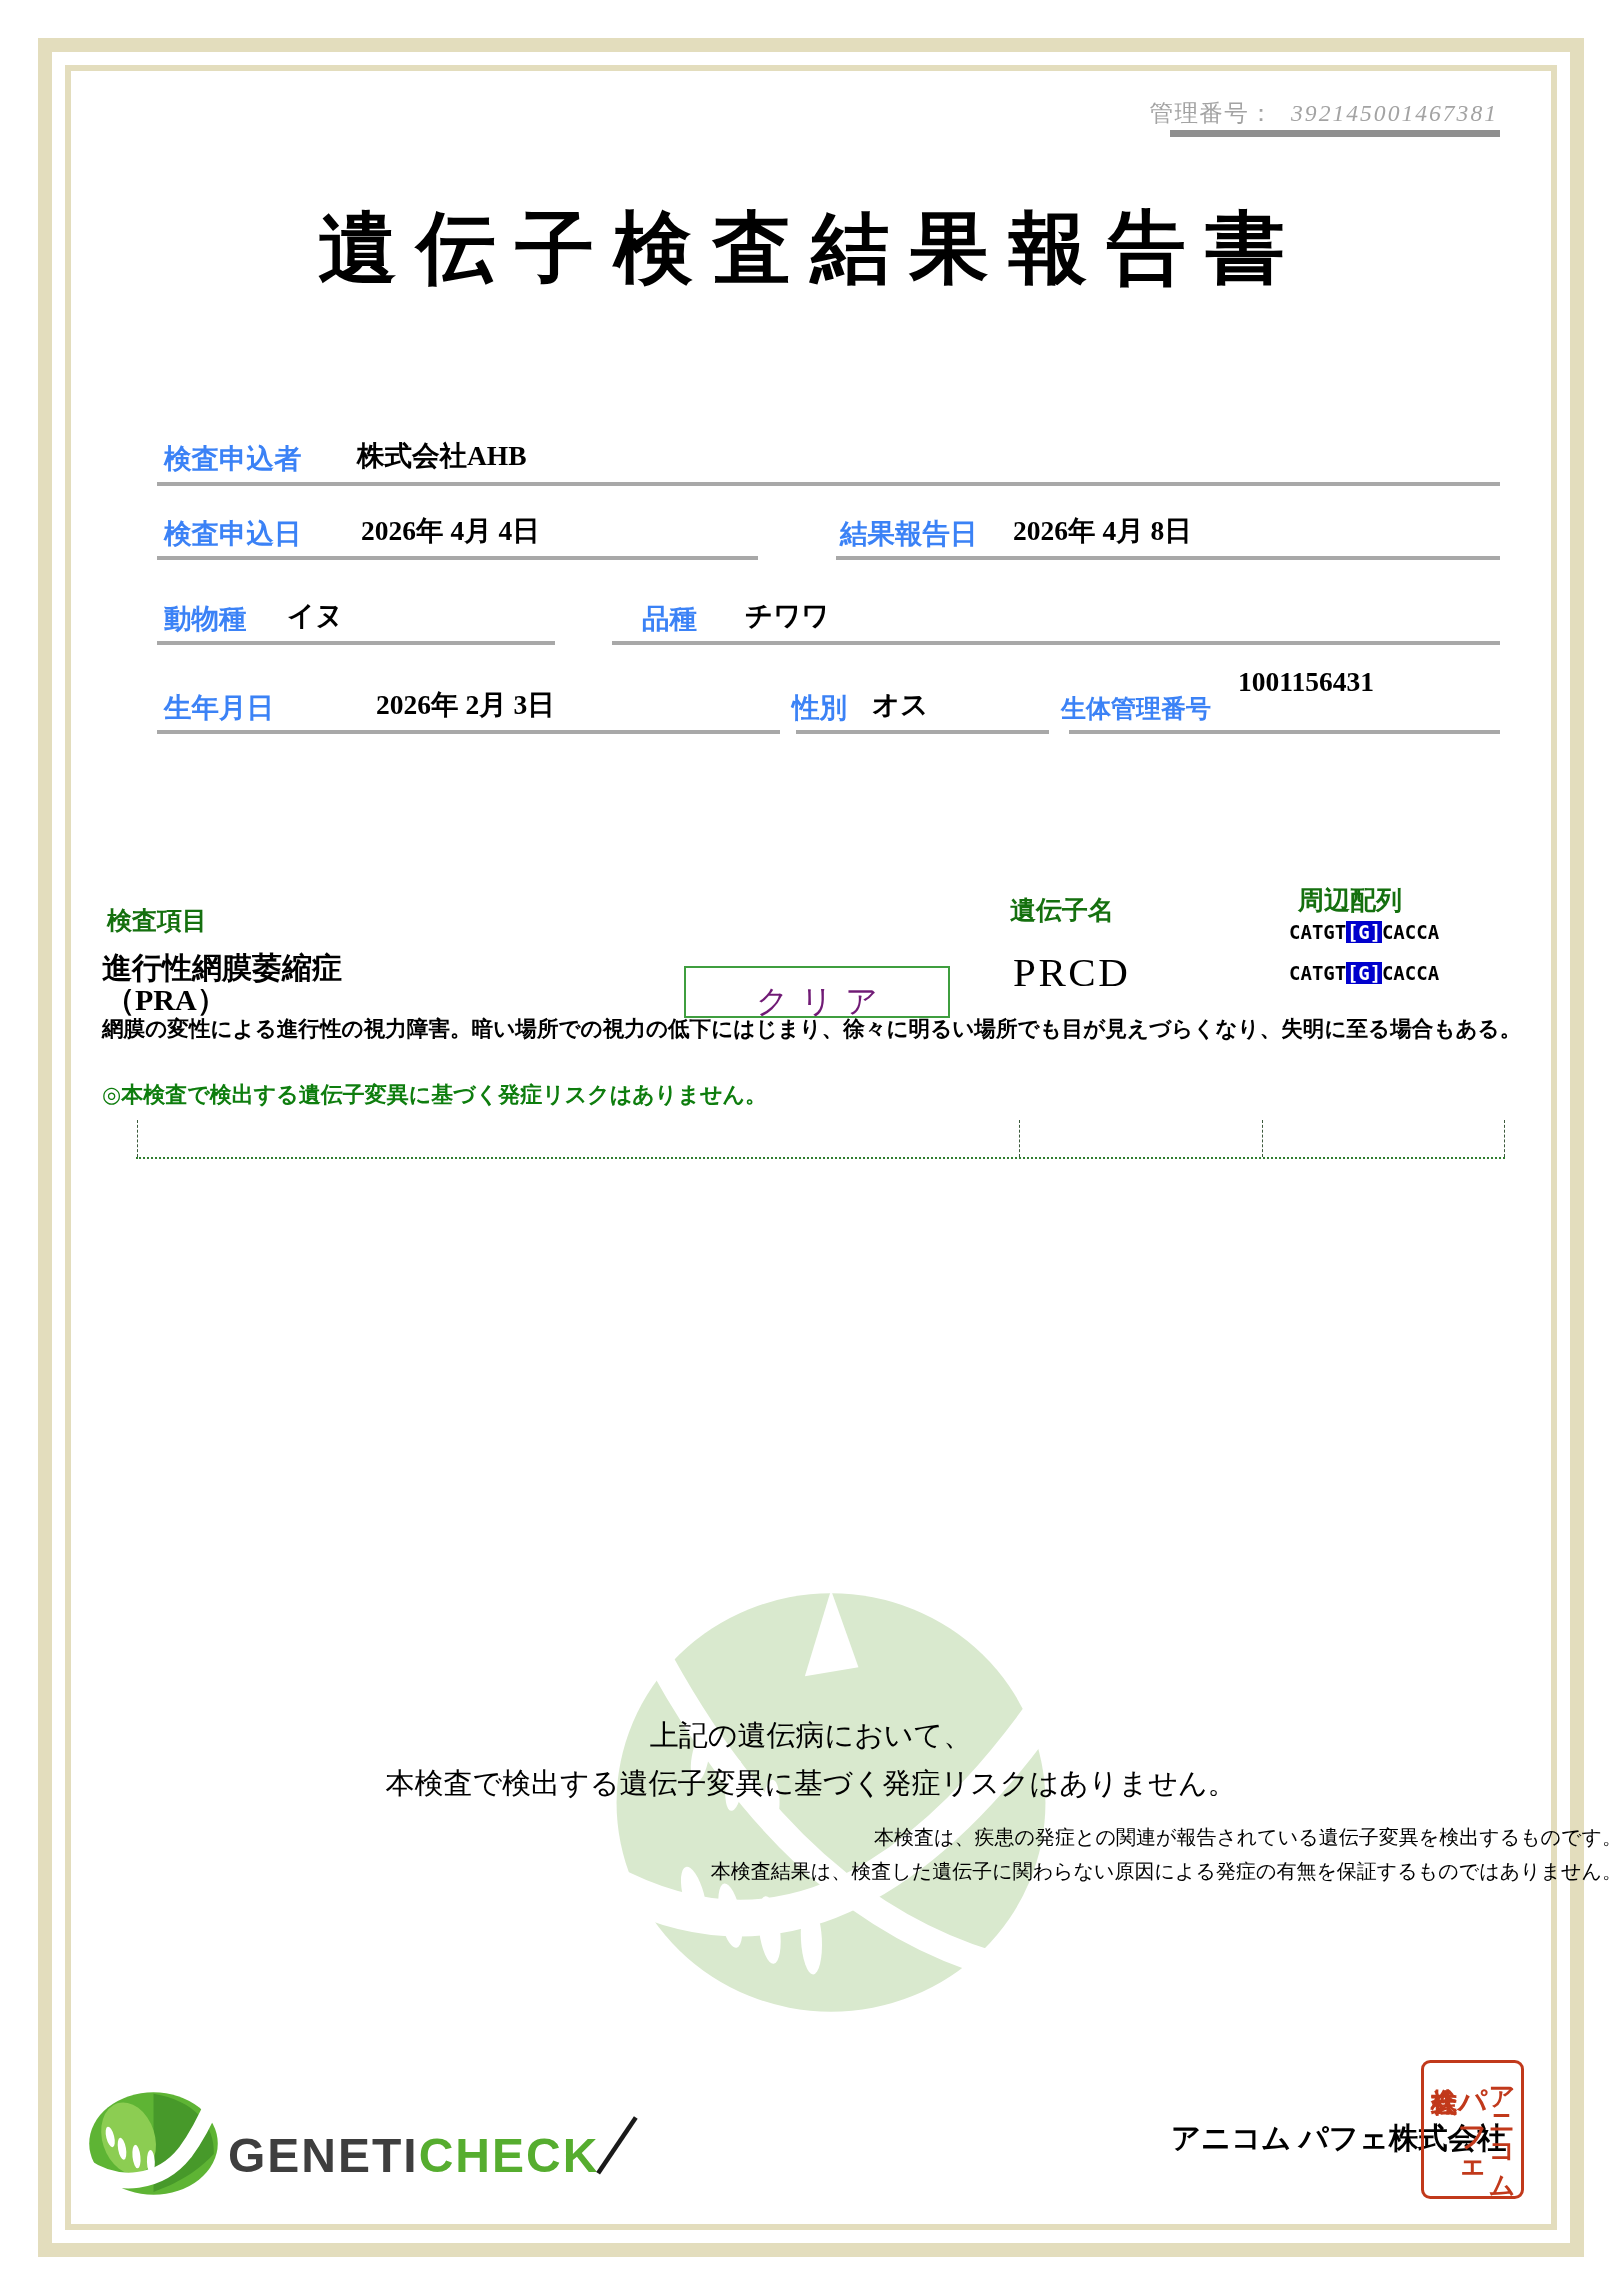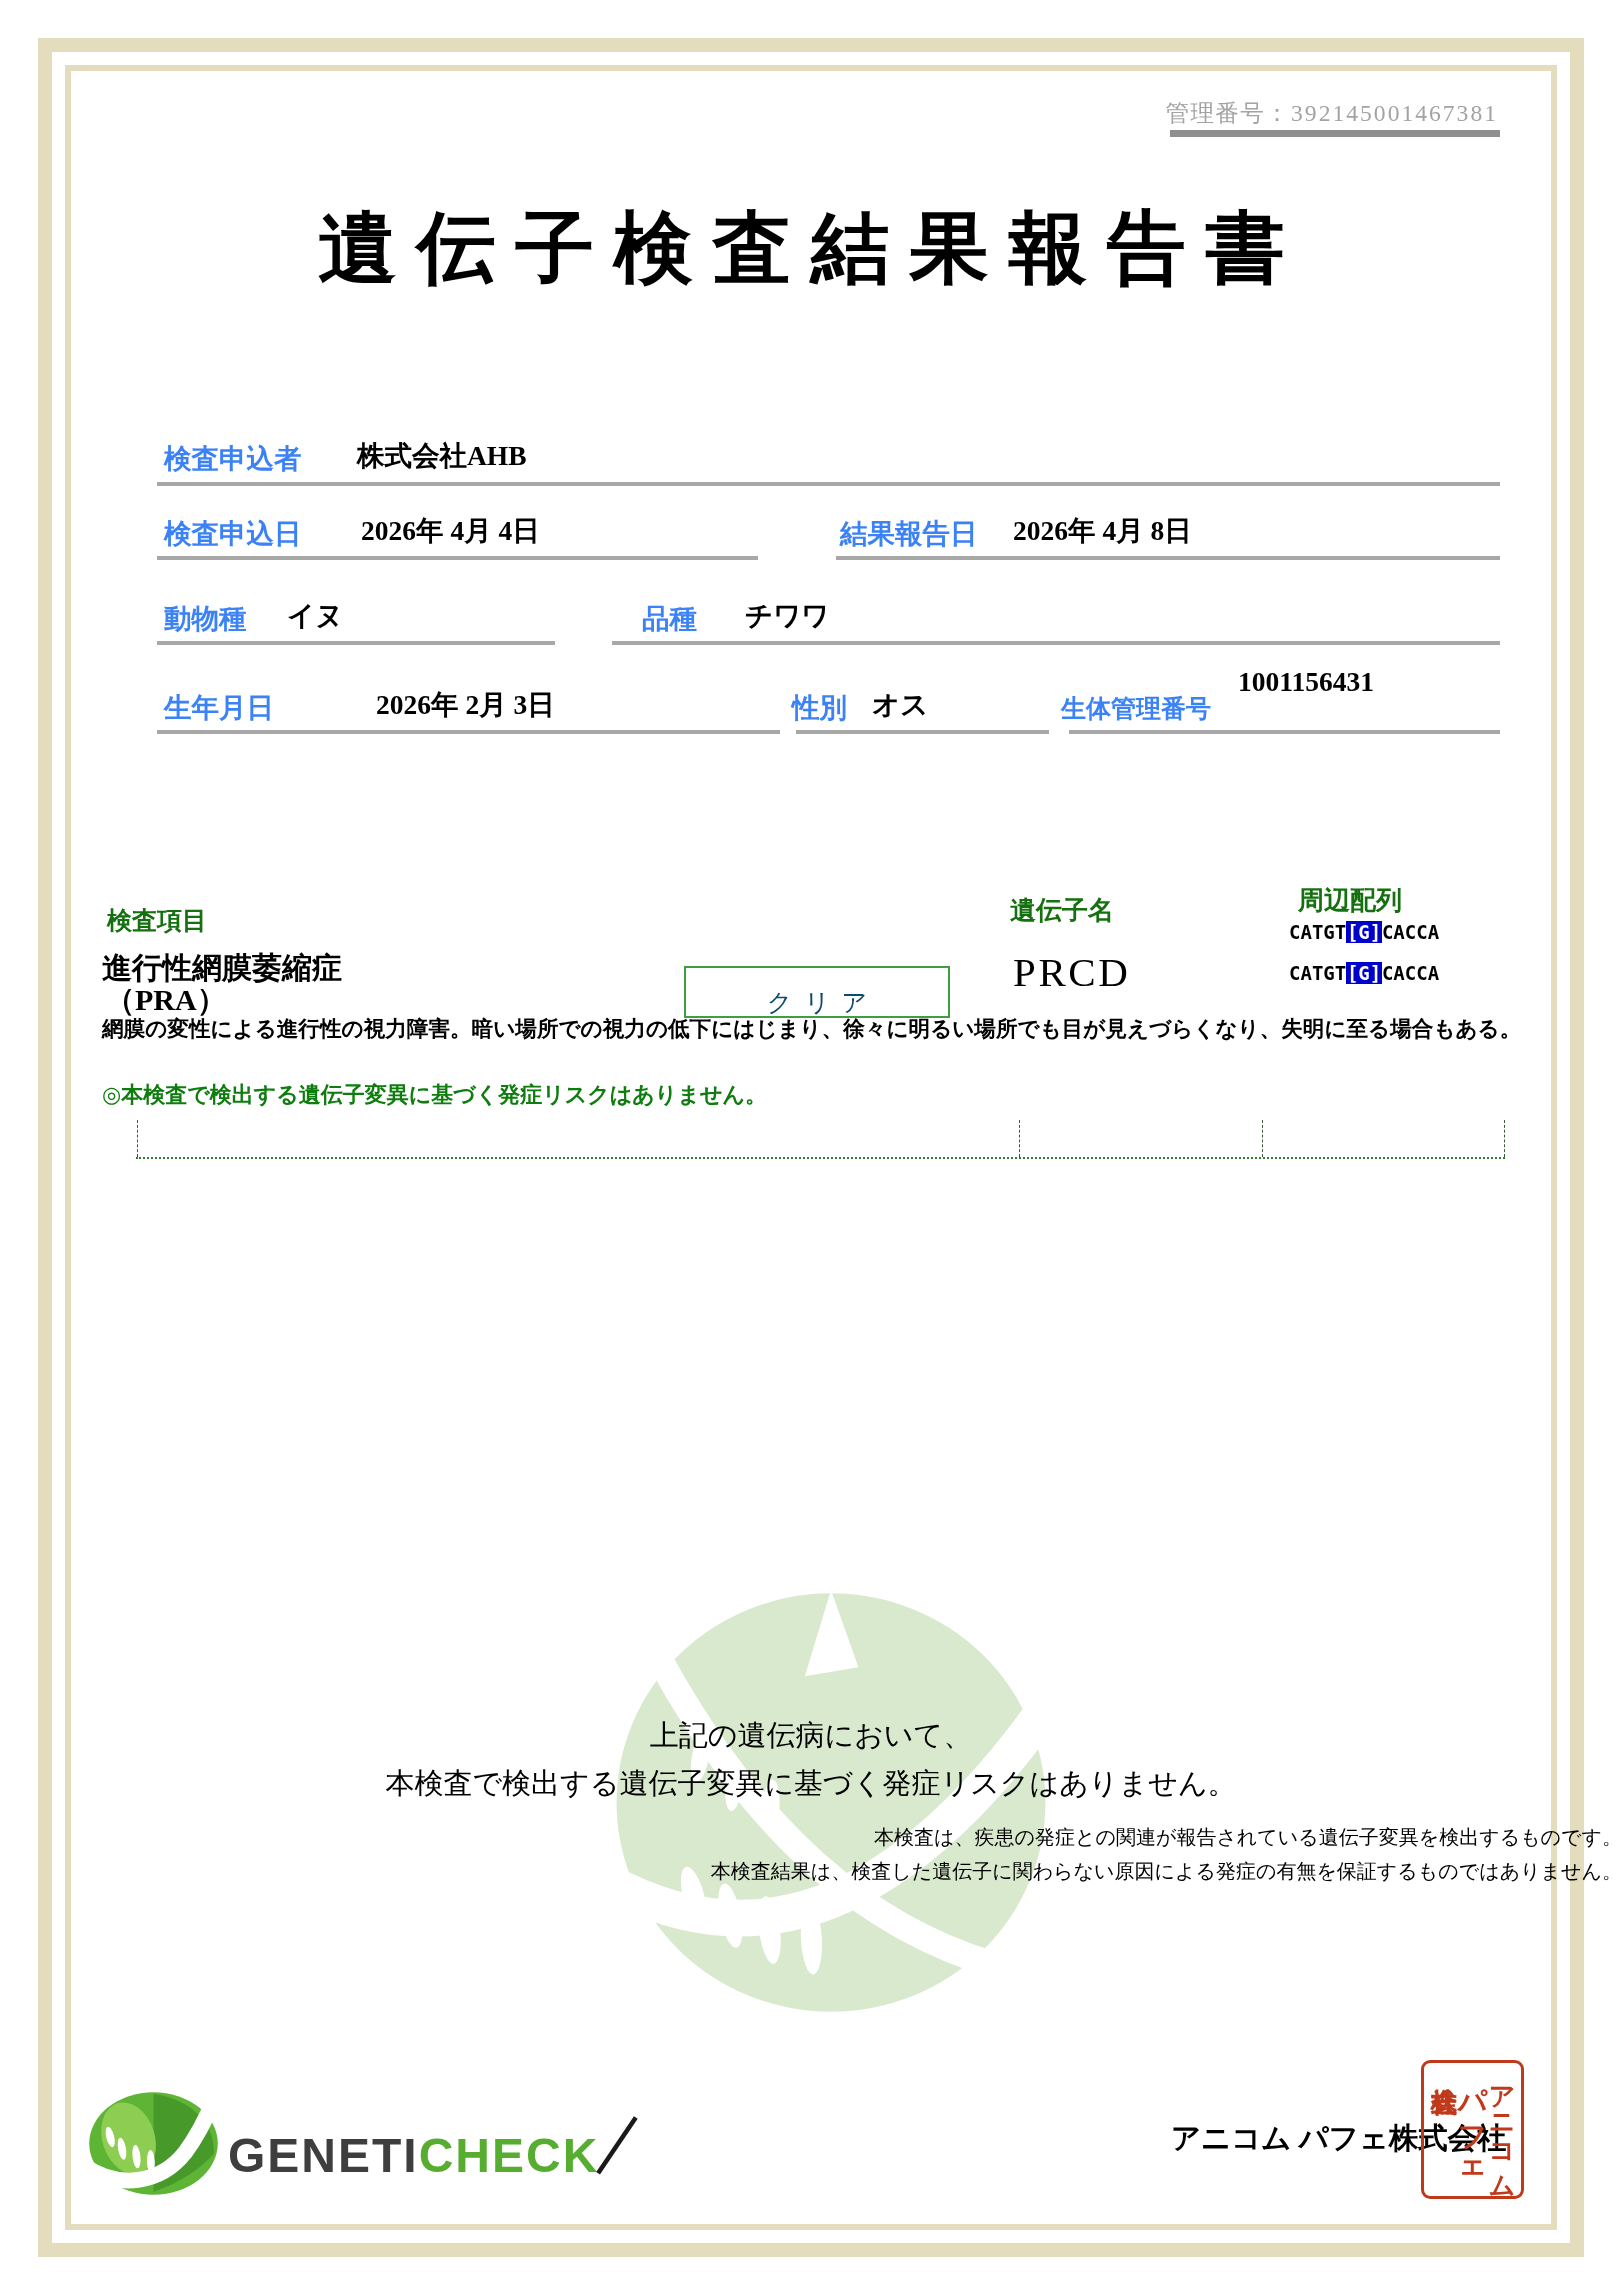--- a/index.html
+++ b/index.html
@@ -11,35 +11,35 @@
     overflow:hidden;
   }
   .abs{position:absolute;white-space:nowrap;}
   
   .frame-outer{position:absolute;left:38px;top:38px;right:38px;bottom:38px;
     border:14.4px solid #e3ddbd;pointer-events:none;}
   .frame-inner{position:absolute;left:65px;top:65px;right:65px;bottom:65px;
     border:6.5px solid #e3ddbd;pointer-events:none;}
   
   .control-line{top:97px;right:124px;font-size:23.6px;color:#a3a3a3;letter-spacing:1.3px;}
-  .control-line .num{margin-left:1px;letter-spacing:2px;}
+  .control-line .num{margin-left:17px;letter-spacing:2px;font-style:italic;}
   .control-underline{left:1170px;top:130px;width:330px;height:6.5px;background:#8f8f8f;}
   
   .title{left:0;right:0;top:196px;text-align:center;font-size:79px;font-weight:bold;
     letter-spacing:19.6px;color:#000;margin:0;}
   
   .lbl{font-size:27.5px;font-weight:bold;color:#3b82f6;}
   .val{font-size:27.5px;font-weight:bold;color:#000;}
   .uline{position:absolute;height:3.9px;background:#a8a8a8;}
   
   .green-h{font-size:26px;font-weight:bold;color:#15700f;}
   .item-name{font-size:30px;font-weight:bold;color:#000;}
   .clear-box{left:684px;top:966px;width:262px;height:48px;border:2.6px solid #3f9e3f;
     display:flex;align-items:center;justify-content:center;}
-  .clear-box span{font-size:25px;color:#0c4a6e;letter-spacing:11.8px;padding-left:11.8px;margin-top:20px;}
+  .clear-box span{font-size:32px;color:#701a75;letter-spacing:11.8px;padding-left:11.8px;margin-top:20px;}
   .gene-val{font-size:41px;color:#000;letter-spacing:2.6px;}
   .seq{font-family:"DejaVu Sans Mono","Liberation Mono",monospace;font-size:19px;
     font-weight:bold;color:#000;}
   .seq .variant{background:#0000cd;color:#ffffff;padding:0 0.7px;}
   .desc{font-size:21.6px;font-weight:bold;color:#000;}
   .risk{font-size:22px;font-weight:bold;color:#0e7d0e;}
   .vdash{position:absolute;width:0;height:37px;border-left:1.3px dashed #3c5a3c;}
   .hdots{position:absolute;left:136px;top:1157px;width:1369px;height:0;
     border-top:2.6px dotted #2f7d2f;}
   

